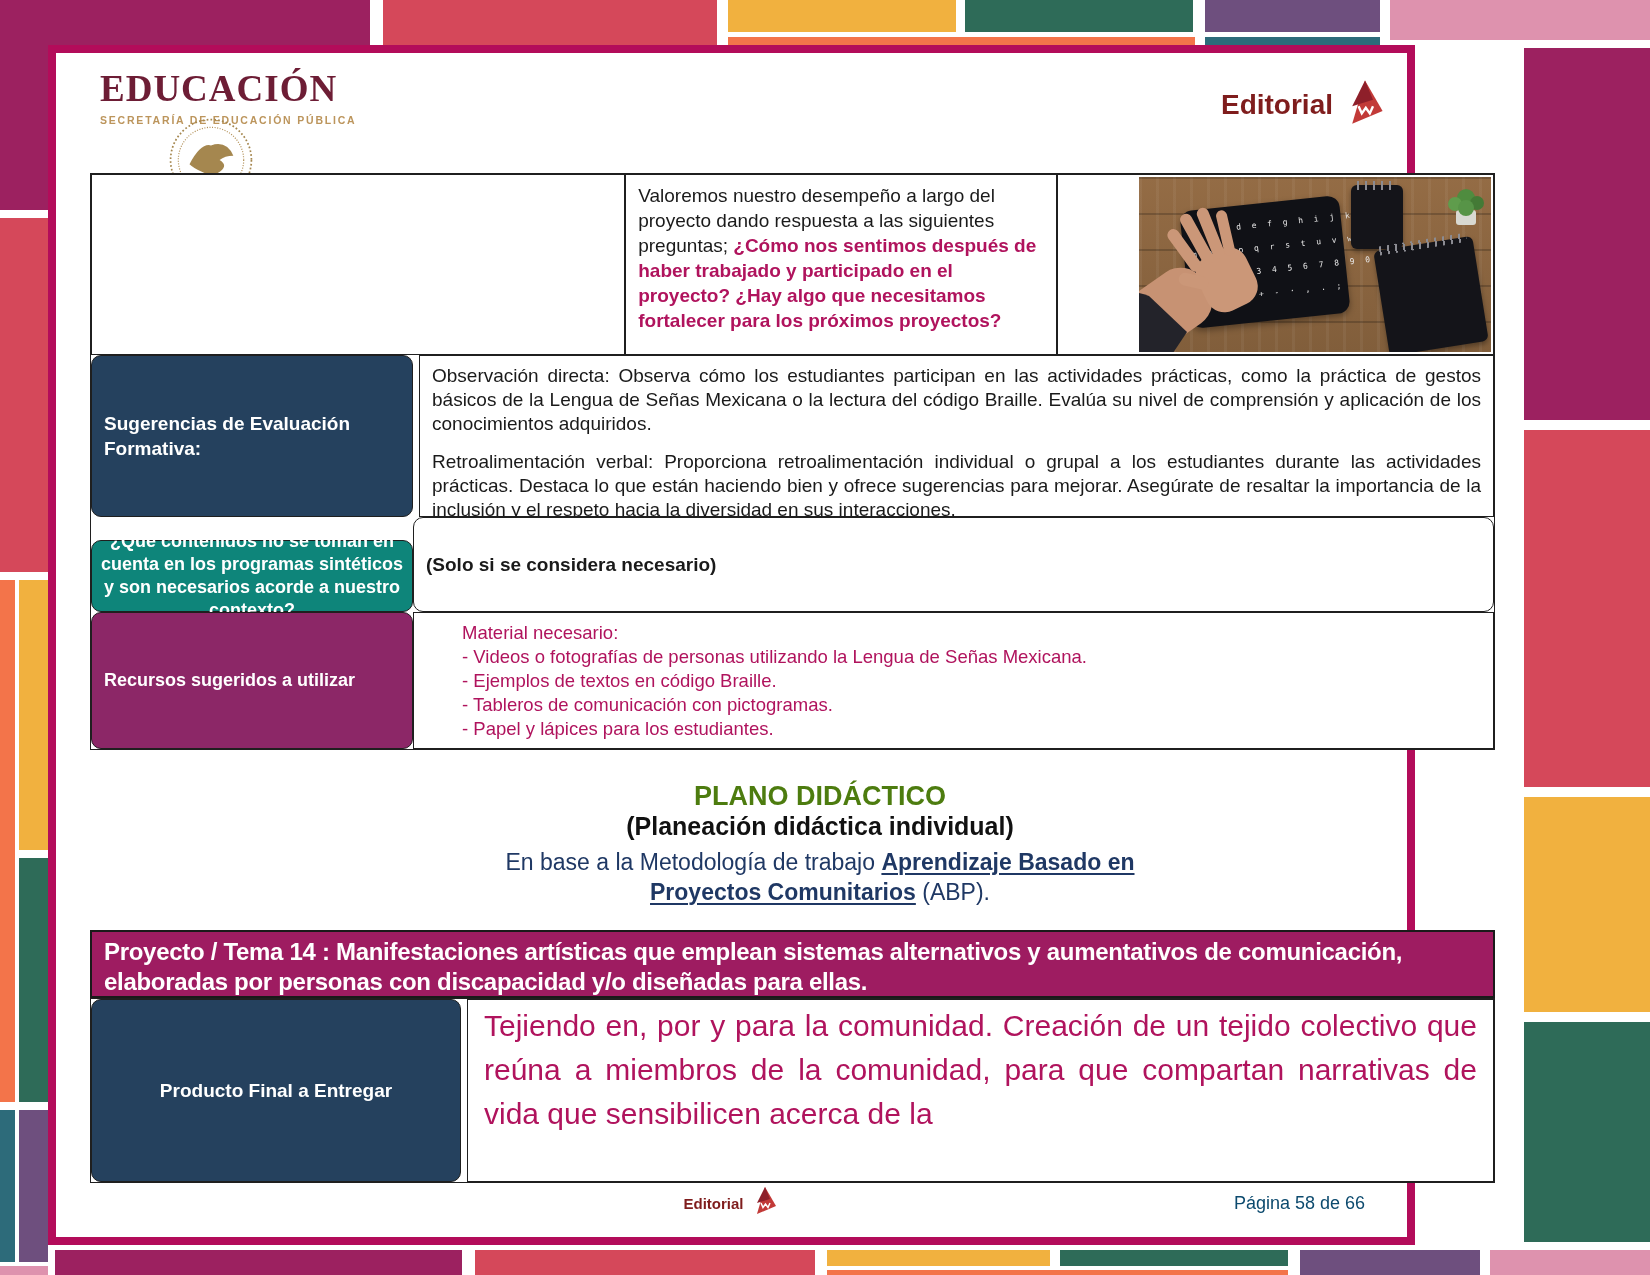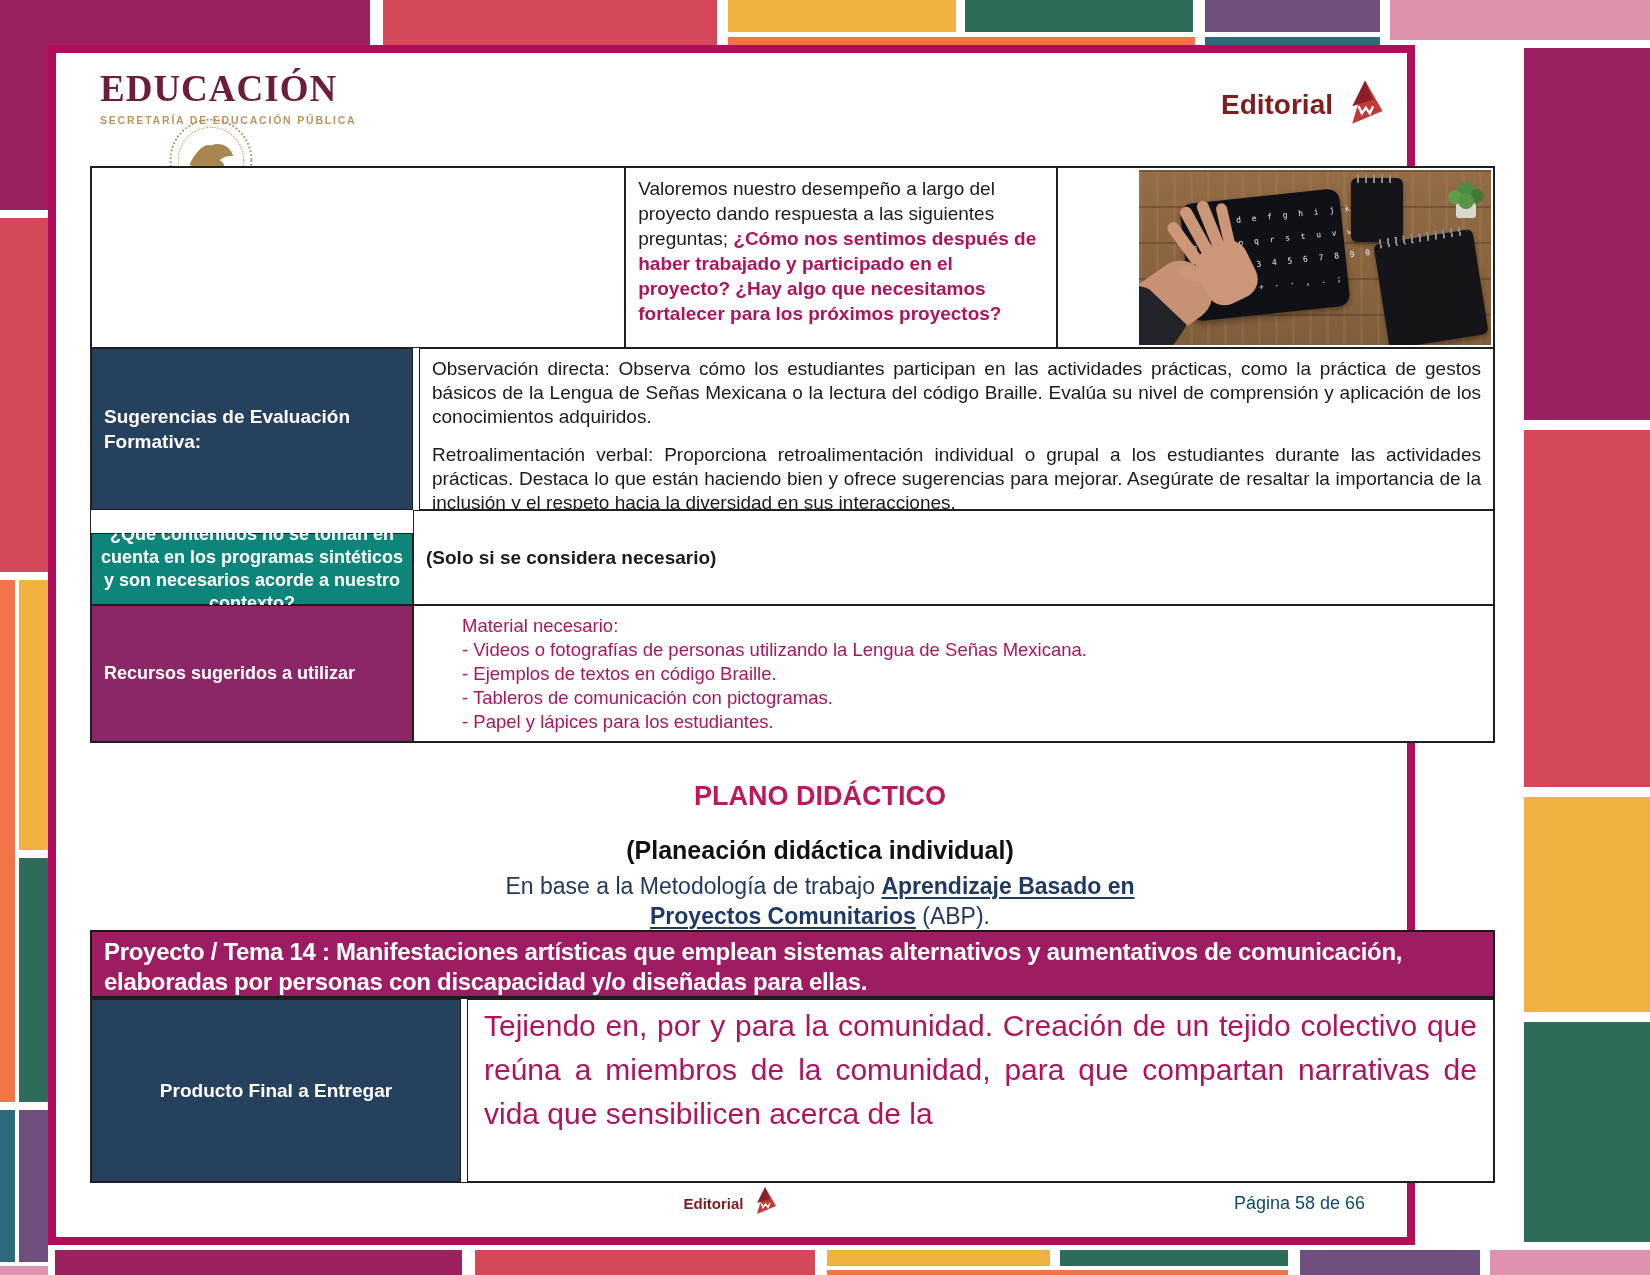--- a/index.html
+++ b/index.html
@@ -15,42 +15,42 @@
   .sep-sub{font-size:10.5px;font-weight:700;color:#bc955c;letter-spacing:1.8px;margin-top:4px;}
   .brand{display:flex;align-items:center;gap:6px;}
   .brand .ed{color:#7f1d1d;font-weight:700;}
   
   .tbl{position:absolute;left:34px;width:1405px;border:1px solid #1f1f1f;box-sizing:border-box;}
   .tr{display:flex;box-sizing:border-box;}
   .td{border:1px solid #1f1f1f;box-sizing:border-box;position:relative;background:#fff;}
   .navy{background:#25415e;color:#fff;font-weight:700;}
   .teal{background:#0e857a;color:#fff;font-weight:700;}
   .purp{background:#8c2767;color:#fff;font-weight:700;}
-  .vcent{display:flex;align-items:center;}
+  .vcent{display:flex;align-items:center;border-radius:10px;}
   .cell-pad{padding:8px 12px;}
   .magenta{color:#b0135d;}
   .just{text-align:justify;margin-left:6px;}
   
   .photo{position:absolute;right:2px;top:2px;bottom:2px;width:352px;overflow:hidden;
          background:
            repeating-linear-gradient(180deg, rgba(0,0,0,.20) 0 2px, rgba(0,0,0,0) 2px 36px),
            repeating-linear-gradient(90deg, rgba(255,255,255,.05) 0 3px, rgba(0,0,0,0) 3px 17px),
            linear-gradient(180deg,#946c45 0%,#815e3b 100%);}
   .board{position:absolute;left:46px;top:26px;width:160px;height:118px;background:#101116;border-radius:12px;
          transform:rotate(-6deg);box-shadow:0 3px 6px rgba(0,0,0,.35);padding:10px 8px;box-sizing:border-box;}
   .board-row{font-family:"DejaVu Sans Mono",monospace;font-size:8px;color:#e8e8e8;letter-spacing:3px;
              white-space:nowrap;line-height:23px;}
   .nb{position:absolute;background:#141419;border-radius:6px;box-shadow:0 3px 5px rgba(0,0,0,.35);}
   .coils{position:absolute;left:6px;right:6px;top:-4px;height:9px;
          background:repeating-linear-gradient(90deg,#8b8b92 0 2px,rgba(0,0,0,0) 2px 8px);}
   .hand-svg{position:absolute;left:-18px;bottom:-12px;}
   .plant{position:absolute;left:304px;top:4px;}
   
   .headings{position:absolute;left:90px;width:1348px;text-align:center;}
-  .h-title{font-size:27px;font-weight:700;color:#be185d;margin-bottom:24px;}
+  .h-title{font-size:27px;font-weight:700;color:#4d7c0f;margin-bottom:0;}
   .h-sub{font-size:25px;font-weight:700;color:#111;margin-bottom:6px;}
   .h-line{font-size:23px;color:#1f3864;line-height:30px;}
   .h-line b{text-decoration:underline;text-decoration-thickness:2px;text-underline-offset:3px;}
   
   .bar{position:absolute;left:34px;width:1405px;background:#9e1c61;border:2px solid #1a1a1a;
        box-sizing:border-box;color:#fff;font-weight:700;font-size:24px;line-height:30px;
        padding:5px 12px;letter-spacing:-0.3px;}
   
   .pagenum{position:absolute;right:42px;font-size:18px;color:#0c4a6e;}
   .foot-brand{position:absolute;left:50%;transform:translateX(-50%);}
@@ -110,21 +110,21 @@
       <span class="ed" style="font-size:28px;">Editorial</span>
       <span>
         <svg width="52" height="48" viewBox="0 0 60 60">
           <path d="M30,2 L52,40 L14,56 Z" fill="#c23a38"></path>
           <path d="M30,2 L40,26 L14,34 Z" fill="#8e1f2a"></path>
           <path d="M22,34 l4,9 5,-7 5,7 4,-9" stroke="#fff" stroke-width="3" fill="none"></path>
         </svg>
       </span>
     </div>
 
-    <div class="tbl" style="top:113px;">
+    <div class="tbl" style="top:120px;">
 
       <div class="tr" style="height:181px;">
         <div class="td" style="width:535px;"></div>
         <div class="td cell-pad" style="width:432px;font-size:19px;line-height:25px;">
           <span>Valoremos nuestro desempeño a largo del proyecto dando respuesta a las siguientes preguntas; </span><span class="magenta" style="font-weight:700;">¿Cómo nos sentimos después de haber trabajado y participado en el proyecto? ¿Hay algo que necesitamos fortalecer para los próximos proyectos?</span>
         </div>
         <div class="td" style="width:438px;">
           <div class="photo">
             <div class="board">
               <div class="board-row">a b c d e f g h i j k l</div>

